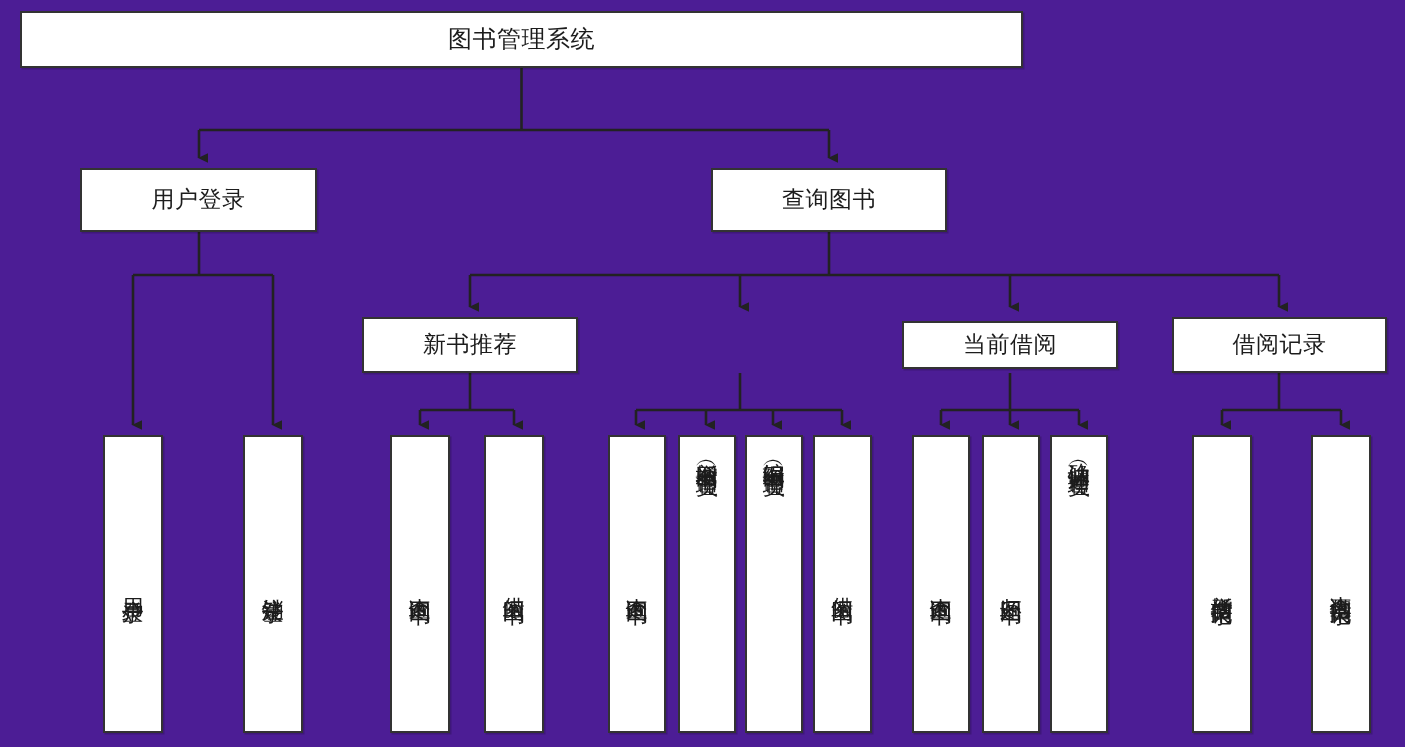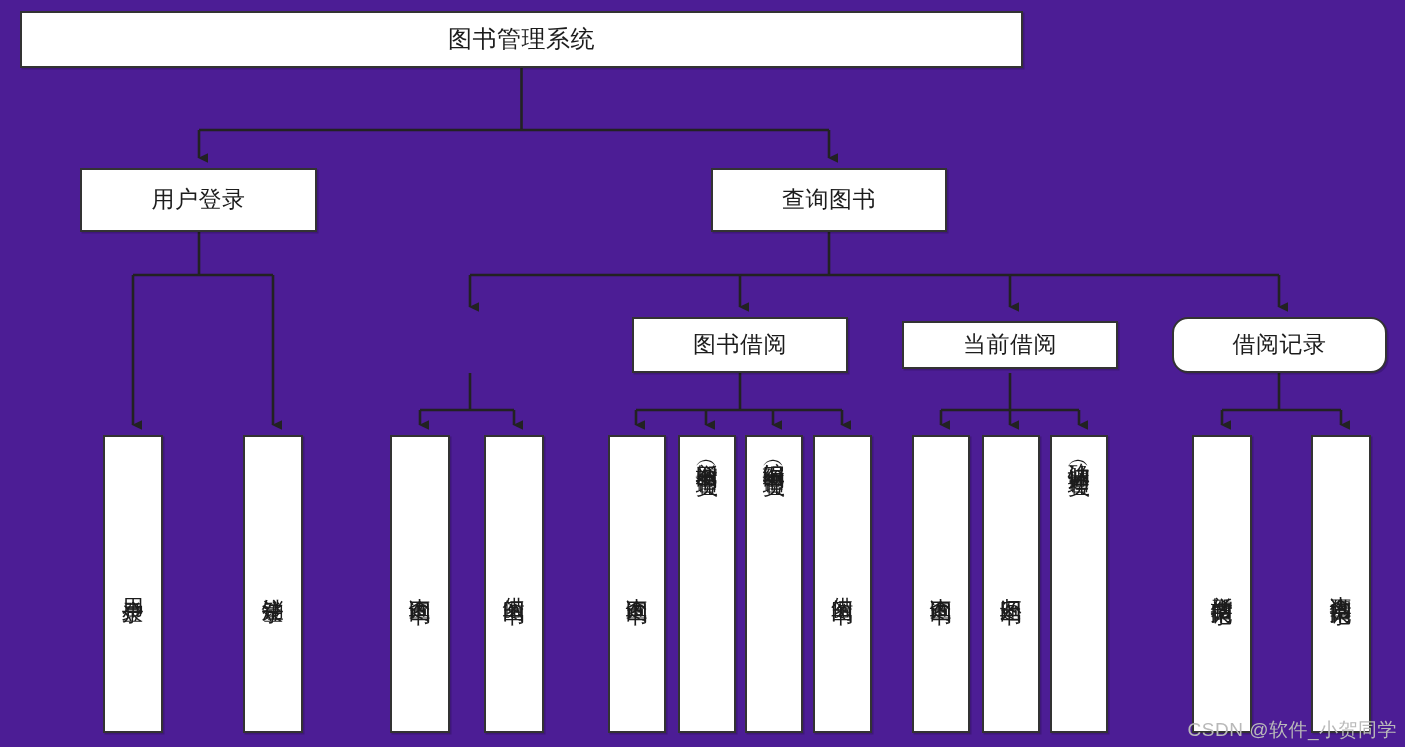--- a/index.html
+++ b/index.html
@@ -130,27 +130,27 @@
     <span class="lbl">图书管理系统</span>
   </div>
 
   <div class="node" style="left:80px;top:168px;width:237px;height:64px;">
     <span class="lbl">用户登录</span>
   </div>
   <div class="node" style="left:711px;top:168px;width:236px;height:64px;">
     <span class="lbl">查询图书</span>
   </div>
 
-  <div class="node" style="left:632px;top:317px;width:216px;height:56px;">
-    <span class="lbl">图书借阅</span>
+  <div class="node" style="left:362px;top:317px;width:216px;height:56px;">
+    <span class="lbl">新书推荐</span>
   </div>
   <div class="node" style="left:902px;top:321px;width:216px;height:48px;">
     <span class="lbl">当前借阅</span>
   </div>
-  <div class="node" style="left:1172px;top:317px;width:215px;height:56px;border-radius:16px;">
+  <div class="node" style="left:1172px;top:317px;width:215px;height:56px;">
     <span class="lbl">借阅记录</span>
   </div>
 
   <div class="node leaf mid" style="left:103px;top:435px;width:60px;height:298px;">
     <span class="lbl">用户登录</span>
   </div>
   <div class="node leaf mid" style="left:243px;top:435px;width:60px;height:298px;">
     <span class="lbl">注销登录</span>
   </div>
 
@@ -184,15 +184,14 @@
     <span class="lbl">确认归还（管理员）</span>
   </div>
 
   <div class="node leaf mid" style="left:1192px;top:435px;width:60px;height:298px;">
     <span class="lbl">新增借阅记录</span>
   </div>
   <div class="node leaf mid" style="left:1311px;top:435px;width:60px;height:298px;">
     <span class="lbl">查询借阅记录</span>
   </div>
 
-  <div id="watermark">CSDN @软件_小贺同学</div>
 
 </div>
 
 </body></html>

